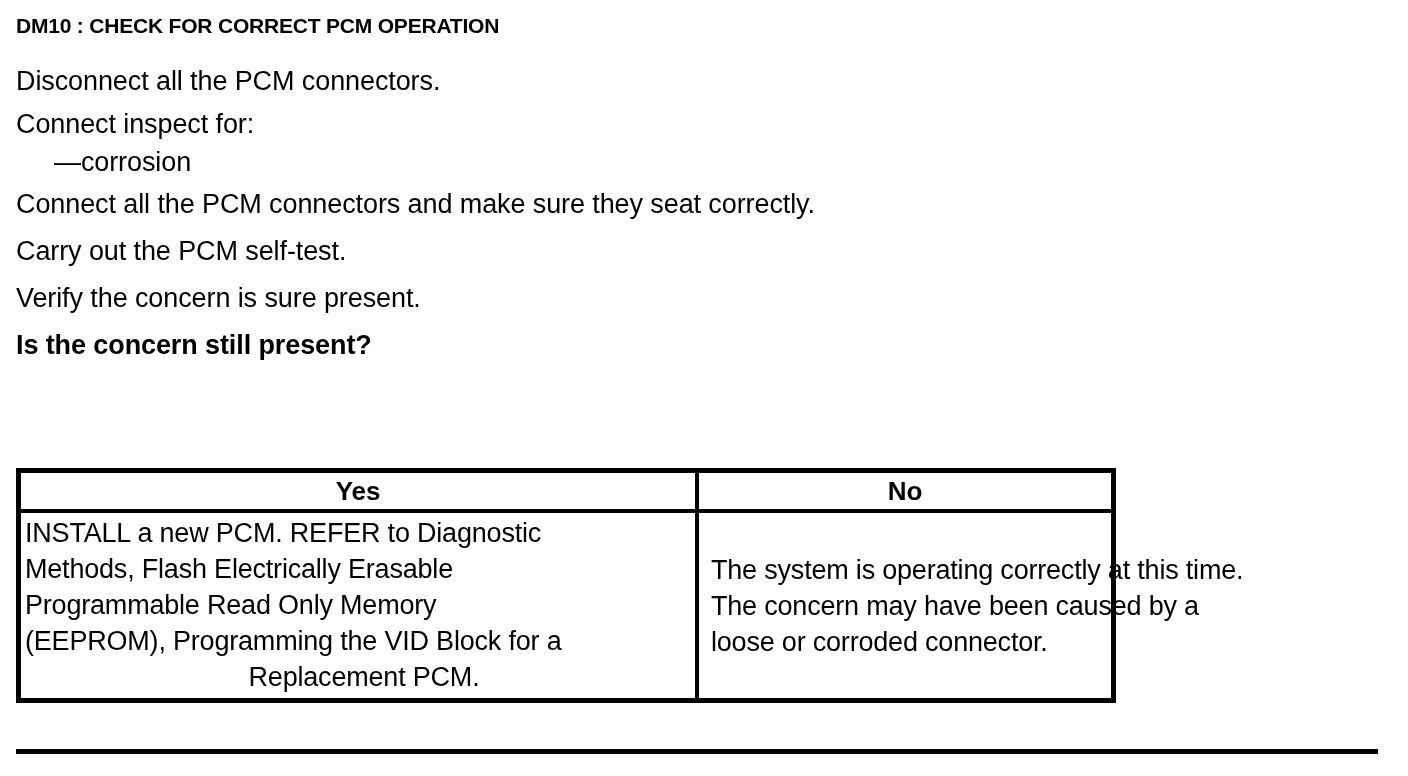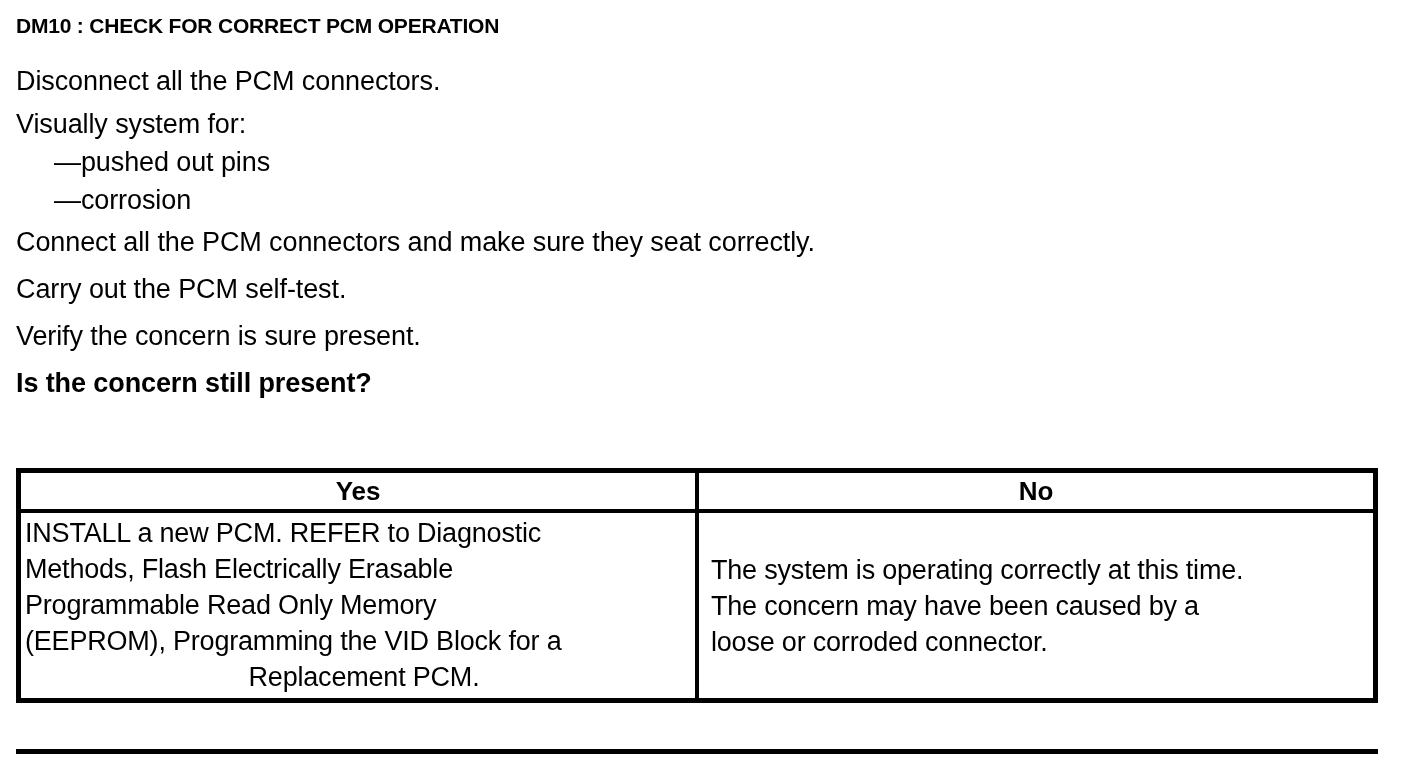--- a/index.html
+++ b/index.html
@@ -58,21 +58,21 @@
   }
   .step-line.bold {
     font-weight: bold;
   }
 
   
   .decision-table {
     position: absolute;
     left: 16px;
     top: 468px;
-    width: 1362px;
+    width: 1100px;
     border: 5px solid #000;
     border-collapse: collapse;
     box-sizing: border-box;
     background: #fff;
   }
   .dt-header {
     display: flex;
     height: 40px;
     border-bottom: 4px solid #000;
     box-sizing: border-box;
@@ -140,22 +140,21 @@
 </style>
 </head>
 <body>
 
 <div class="page">
 
   <div class="doc-title">DM10 : CHECK FOR CORRECT PCM OPERATION</div>
 
   <div class="steps">
       <div class="step-line">Disconnect all the PCM connectors.</div>
-      <div class="step-line tight">Visually system for:</div>
-      <div class="step-line dash">—pushed out pins</div>
+      <div class="step-line tight">Connect inspect for:</div>
       <div class="step-line dash">—corrosion</div>
       <div class="step-line">Connect all the PCM connectors and make sure they seat correctly.</div>
       <div class="step-line">Carry out the PCM self-test.</div>
       <div class="step-line">Verify the concern is sure present.</div>
       <div class="step-line bold">Is the concern still present?</div>
     </div>
 
   <div class="decision-table">
     <div class="dt-header">
       <div class="col-yes">Yes</div>

